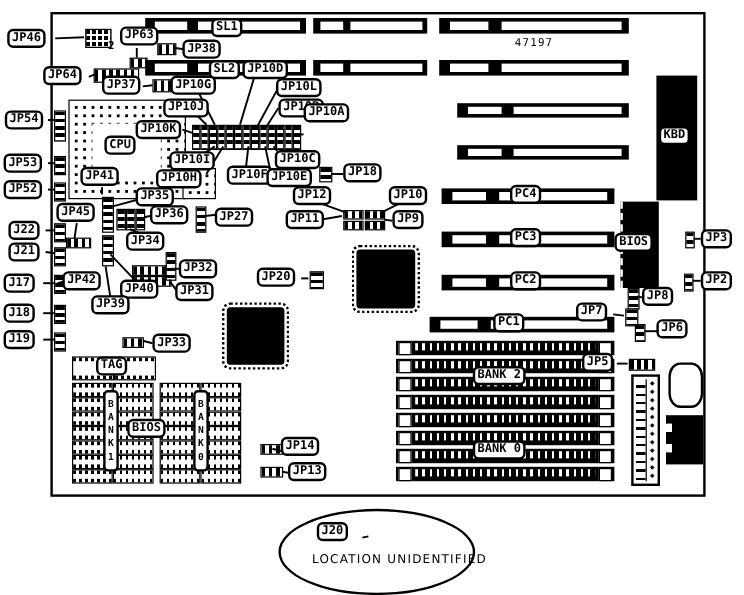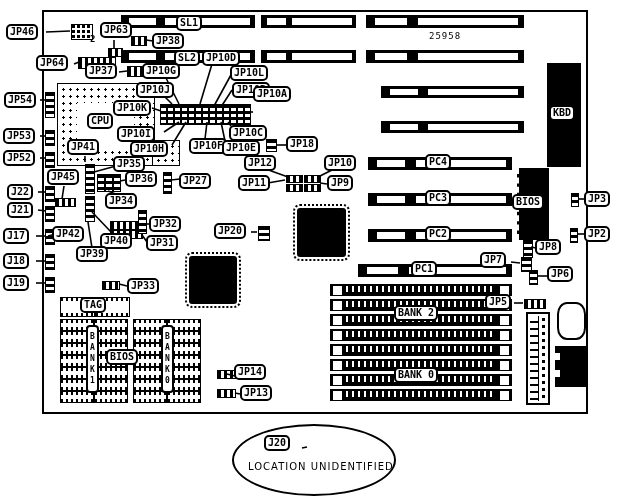--- a/index.html
+++ b/index.html
@@ -51,21 +51,21 @@
   .pwr .dots{position:absolute;right:1px;top:2px;bottom:2px;width:7px;
         background-image:radial-gradient(circle,#000 1.5px,transparent 1.7px);
         background-size:7px 7px;}
   .battery{position:absolute;border:2px solid #000;border-radius:10px/12px;background:#fff;z-index:1;}
   .din{position:absolute;background:#000;z-index:1;}
   .din .n1,.din .n2{position:absolute;left:0;width:5px;height:7px;background:#fff;}
   .din .n1{top:7px;} .din .n2{top:24px;}
   .bios-chip{position:absolute;background:#000;border-left:2px dashed #fff;z-index:1;}
   .ellipse{position:absolute;border:2px solid #000;border-radius:50%;background:#fff;z-index:1;}
   .note-text{position:absolute;font:10px "DejaVu Sans",sans-serif;letter-spacing:1px;
-        z-index:3;white-space:nowrap;}
+        z-index:3;white-space:nowrap;margin-left:12px;}
 </style>
 </head>
 <body>
 
 <div id="stage">
 
   <div id="board"></div>
 
   <svg id="leads" viewBox="0 0 620 496">
     <g stroke="#000" stroke-width="1.6" fill="none">
@@ -284,21 +284,21 @@
   <div class="lbl" style="left:85px;top:63px">JP37</div>
   <div class="lbl" style="left:176px;top:15px">SL1</div>
   <div class="lbl" style="left:174px;top:50px">SL2</div>
   <div class="lbl" style="left:202px;top:50px">JP10D</div>
   <div class="lbl" style="left:142px;top:63px">JP10G</div>
   <div class="lbl" style="left:230px;top:65px">JP10L</div>
   <div class="lbl" style="left:136px;top:82px">JP10J</div>
   <div class="lbl" style="left:232px;top:82px">JP10B</div>
   <div class="lbl" style="left:113px;top:100px">JP10K</div>
   <div class="lbl" style="left:253px;top:86px">JP10A</div>
-  <div class="lbl" style="left:117px;top:126px">JP10I</div>
+  <div class="lbl" style="left:141px;top:126px">JP10I</div>
   <div class="lbl" style="left:229px;top:125px">JP10C</div>
   <div class="lbl" style="left:130px;top:141px">JP10H</div>
   <div class="lbl" style="left:189px;top:138px">JP10F</div>
   <div class="lbl" style="left:222px;top:140px">JP10E</div>
   <div class="lbl" style="left:286px;top:136px">JP18</div>
   <div class="lbl" style="left:4px;top:92px">JP54</div>
   <div class="lbl" style="left:3px;top:128px">JP53</div>
   <div class="lbl" style="left:3px;top:150px">JP52</div>
   <div class="lbl" style="left:87px;top:113px">CPU</div>
   <div class="lbl" style="left:67px;top:139px">JP41</div>
@@ -336,19 +336,19 @@
   <div class="lbl" style="left:547px;top:266px">JP6</div>
   <div class="lbl" style="left:485px;top:294px">JP5</div>
   <div class="lbl" style="left:394px;top:305px">BANK 2</div>
   <div class="lbl" style="left:394px;top:367px">BANK 0</div>
   <div class="lbl" style="left:80px;top:297px">TAG</div>
   <div class="lbl" style="left:106px;top:349px">BIOS</div>
   <div class="vlabel" style="left:86px;top:325px;height:58px">BANK1</div>
   <div class="vlabel" style="left:161px;top:325px;height:58px">BANK0</div>
   <div class="lbl" style="left:234px;top:364px">JP14</div>
   <div class="lbl" style="left:240px;top:385px">JP13</div>
-  <div class="plain" style="left:429px;top:31px">25958</div>
+  <div class="plain" style="left:429px;top:31px">47197</div>
 
   <div class="ellipse" style="left:232px;top:424px;width:160px;height:68px"></div>
   <div class="lbl" style="left:264px;top:435px">J20</div>
   <div class="note-text" style="left:248px;top:461px">LOCATION UNIDENTIFIED</div>
 
 </div>
 
 </body></html>

